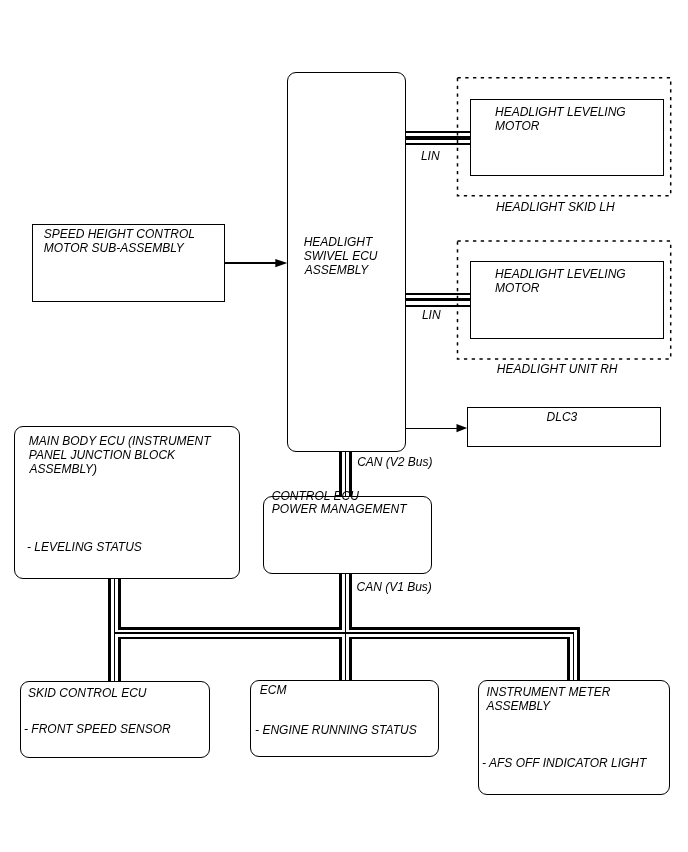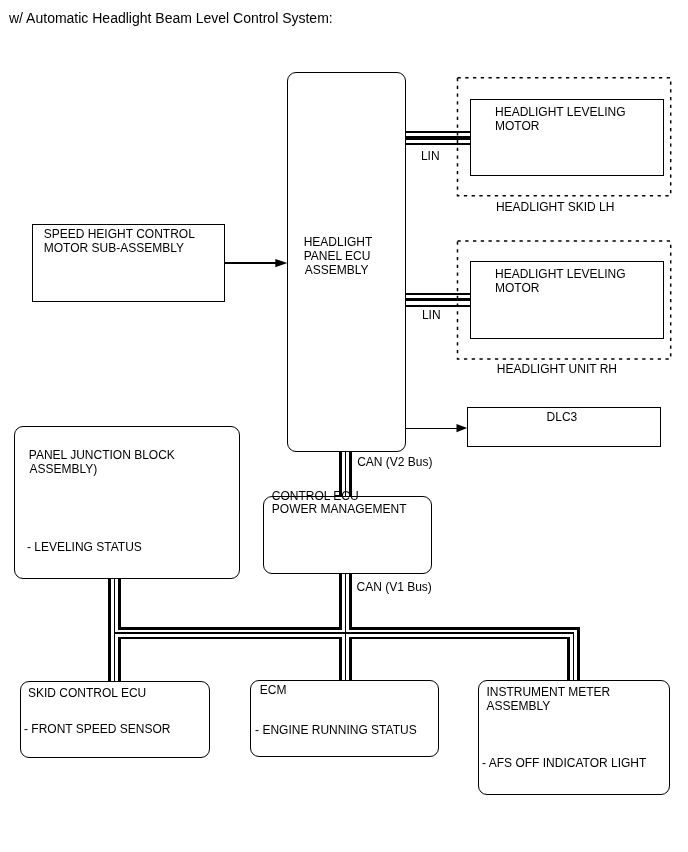--- a/index.html
+++ b/index.html
@@ -1,38 +1,37 @@
 <!DOCTYPE html>
 <html><head>
 <meta charset="utf-8">
 <title>Automatic Headlight Beam Level Control System</title>
 <style>
   html,body{margin:0;padding:0;background:#fff;}
   body{width:688px;height:852px;position:relative;overflow:hidden;
        font-family:"Liberation Sans",sans-serif;color:#000;}
   #sheet{position:absolute;left:0;top:0;width:688px;height:852px;background:#fff;}
 
-  .t{position:absolute;white-space:pre;font-size:12px;line-height:13.9px;color:#000;}
+  .t{position:absolute;white-space:pre;font-size:12px;line-height:13.9px;color:#000;font-style:italic;}
   .title{position:absolute;white-space:pre;font-size:14px;line-height:16px;color:#000;}
 
   .box{position:absolute;box-sizing:border-box;background:#fff;border:1.4px solid #000;}
   .rbox{border-radius:9px;}
 
   .ln{position:absolute;background:#000;}
 </style>
 </head>
 <body>
 
 <div id="sheet">
 
-  <div class="title" style="left:9.00px;top:10.20px;">w/ Automatic Headlight Beam Level Control System:</div>
 
   <div class="box rbox" style="left:286.90px;top:72.40px;width:119.20px;height:379.40px;"></div>
   <div class="t" style="left:303.70px;top:235.80px;">HEADLIGHT</div>
-  <div class="t" style="left:303.70px;top:250.10px;">PANEL ECU</div>
+  <div class="t" style="left:303.70px;top:250.10px;">SWIVEL ECU</div>
   <div class="t" style="left:304.70px;top:263.80px;">ASSEMBLY</div>
 
   <div class="box" style="left:32.00px;top:224.30px;width:193.10px;height:77.90px;"></div>
   <div class="t" style="left:43.70px;top:228.20px;">SPEED HEIGHT CONTROL</div>
   <div class="t" style="left:43.70px;top:241.60px;">MOTOR SUB-ASSEMBLY</div>
 
   <div class="ln" style="left:225.0px;top:262.4px;width:52.0px;height:1.4px;"></div>
   <svg style="position:absolute;left:273.0px;top:255.0px;" width="18" height="18" viewBox="0 0 18 18">
     <path d="M 2.3 4.1 L 14.3 8.1 L 2.3 12.3 Z" fill="#000"></path>
   </svg>
@@ -64,20 +63,21 @@
   <div class="t" style="left:421.90px;top:308.80px;">LIN</div>
 
   <div class="box" style="left:467.20px;top:407.30px;width:193.50px;height:39.40px;"></div>
   <div class="t" style="left:546.60px;top:410.70px;">DLC3</div>
   <div class="ln" style="left:405.5px;top:427.6px;width:52.0px;height:1.4px;"></div>
   <svg style="position:absolute;left:454.0px;top:420.3px;" width="18" height="18" viewBox="0 0 18 18">
     <path d="M 2.5 4.1 L 13.2 8.0 L 2.5 12.3 Z" fill="#000"></path>
   </svg>
 
   <div class="box rbox" style="left:14.20px;top:425.80px;width:225.40px;height:153.30px;"></div>
+  <div class="t" style="left:28.80px;top:434.80px;">MAIN BODY ECU (INSTRUMENT</div>
   <div class="t" style="left:28.80px;top:448.90px;">PANEL JUNCTION BLOCK</div>
   <div class="t" style="left:29.40px;top:462.80px;">ASSEMBLY)</div>
   <div class="t" style="left:26.90px;top:540.80px;">- LEVELING STATUS</div>
 
   <div class="box rbox" style="left:263.20px;top:496.20px;width:168.80px;height:77.50px;"></div>
   <div class="t" style="left:271.80px;top:502.80px;">POWER MANAGEMENT</div>
   <div class="t" style="left:271.80px;top:490px;text-align:center;">CONTROL ECU</div>
 
   <div class="box rbox" style="left:20.40px;top:680.80px;width:189.20px;height:77.50px;"></div>
   <div class="t" style="left:28.00px;top:686.70px;">SKID CONTROL ECU</div>

